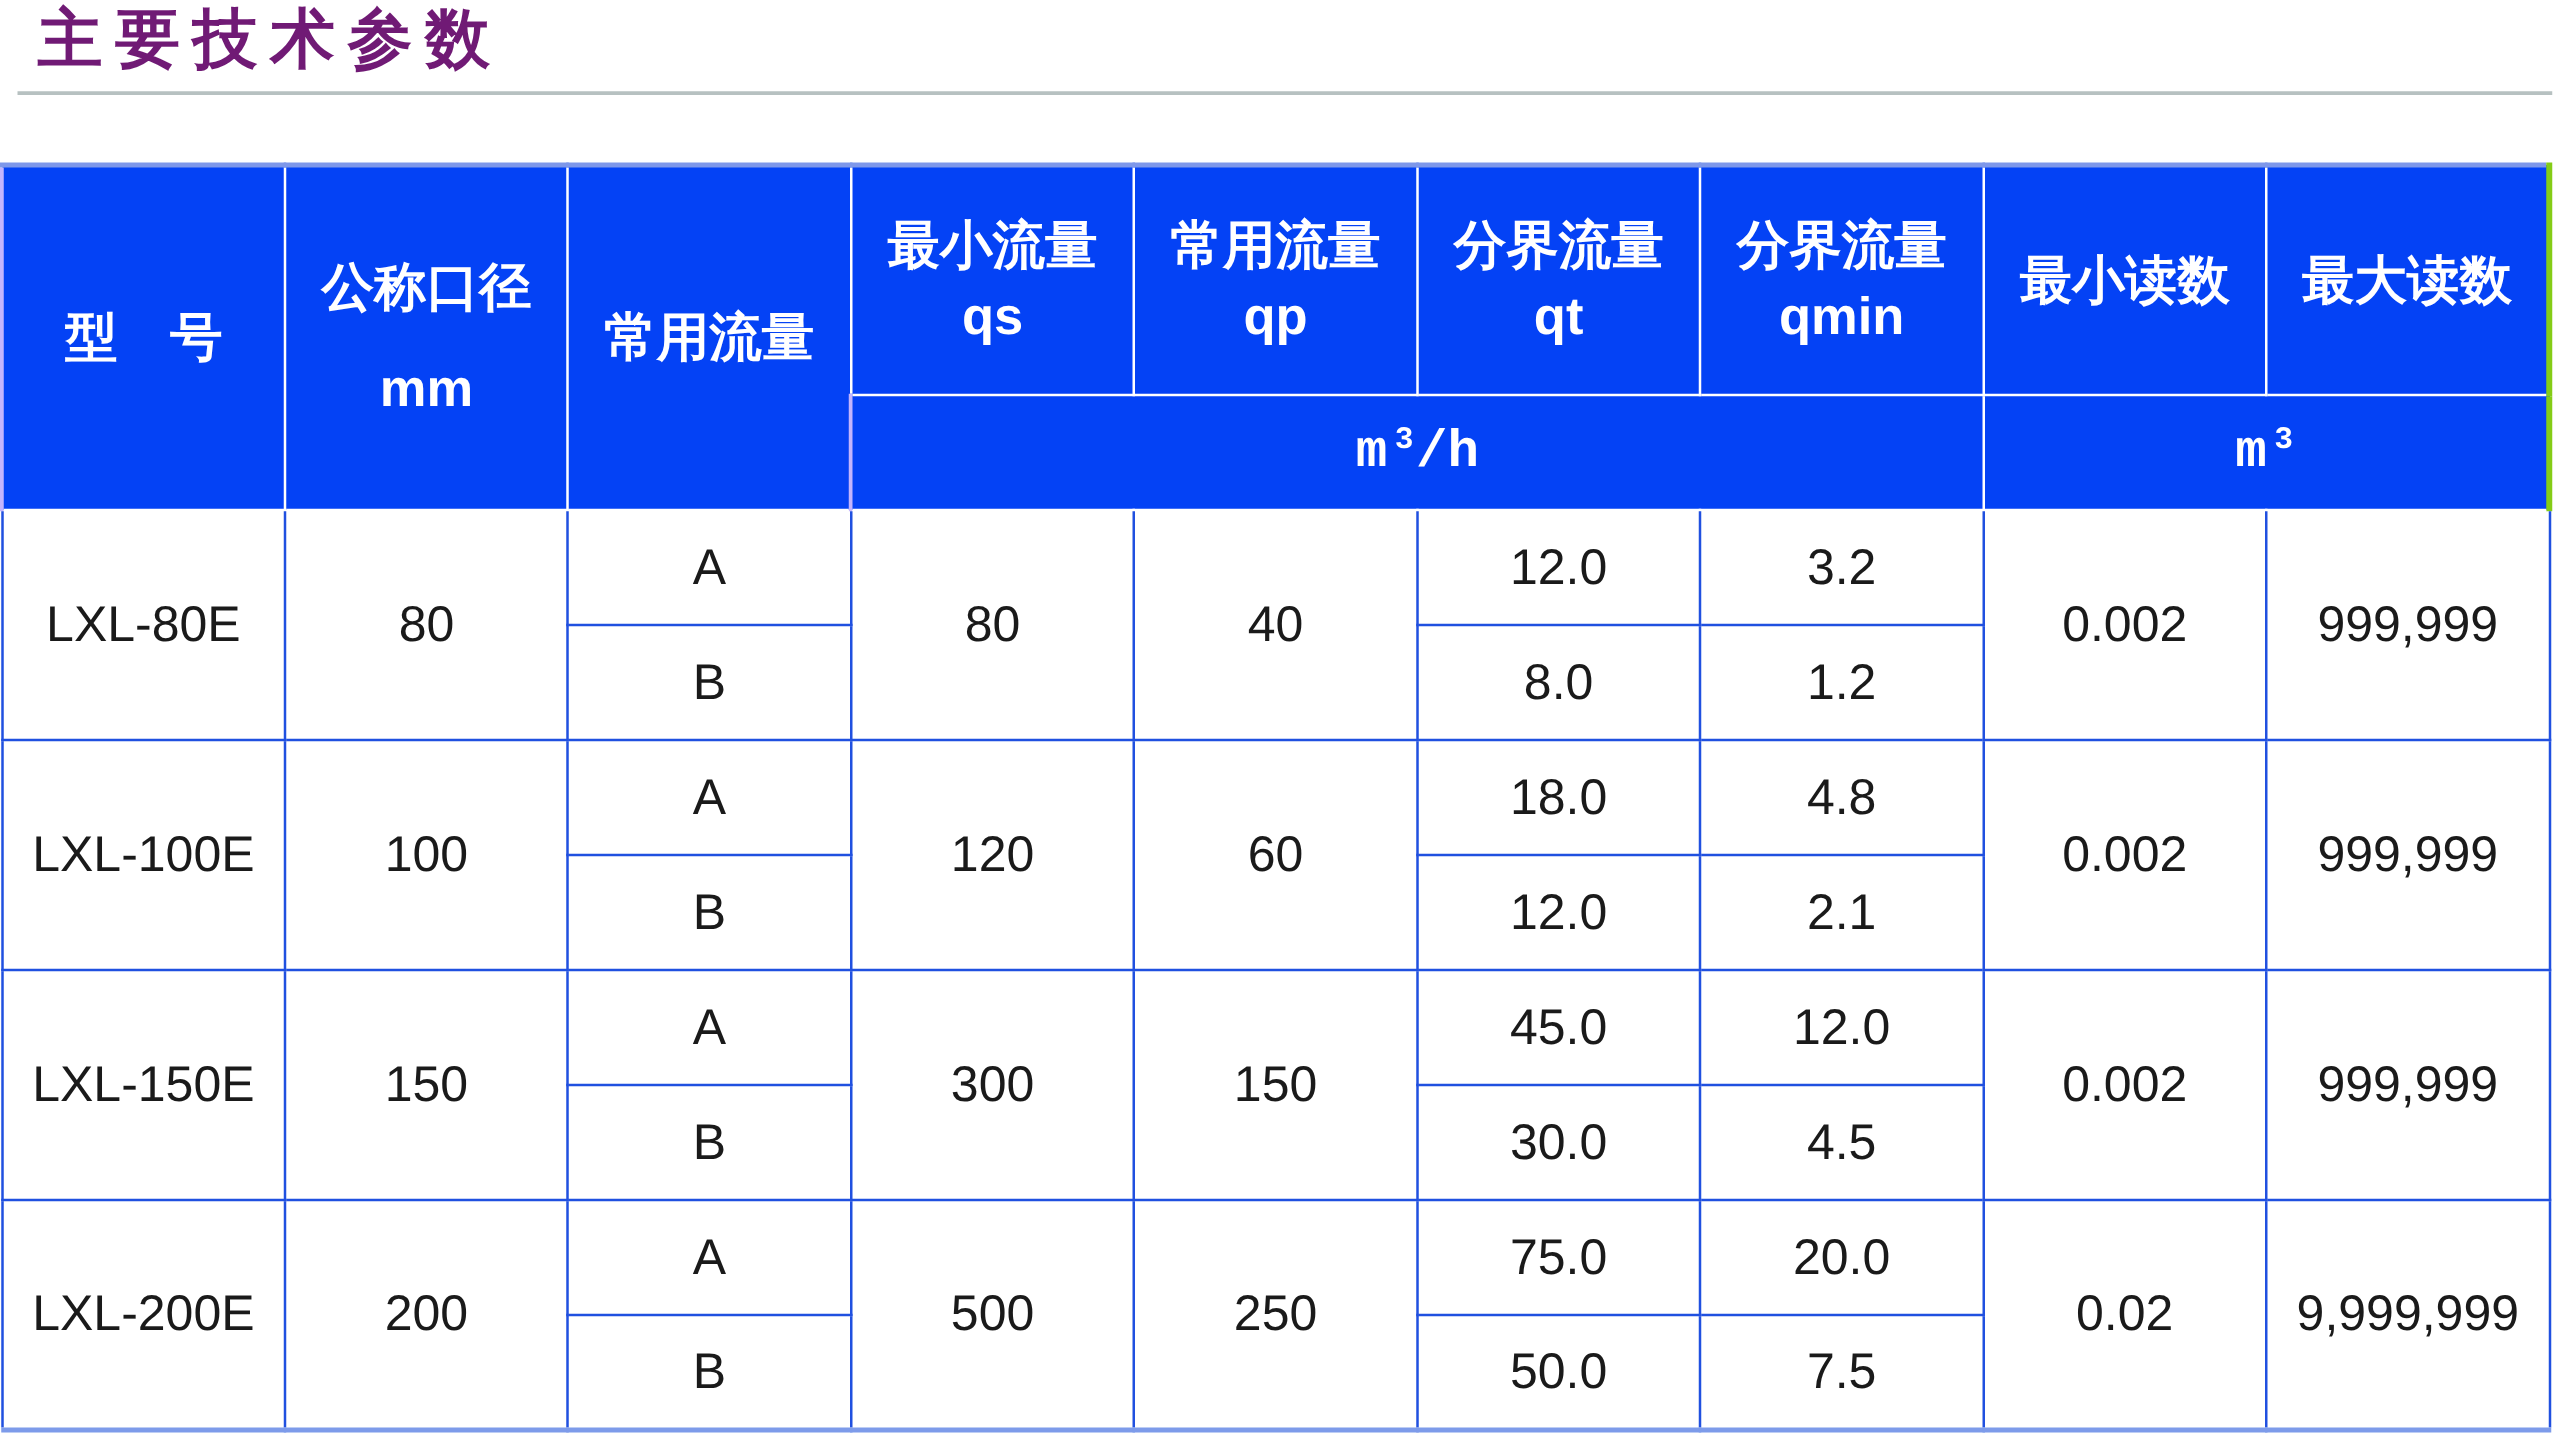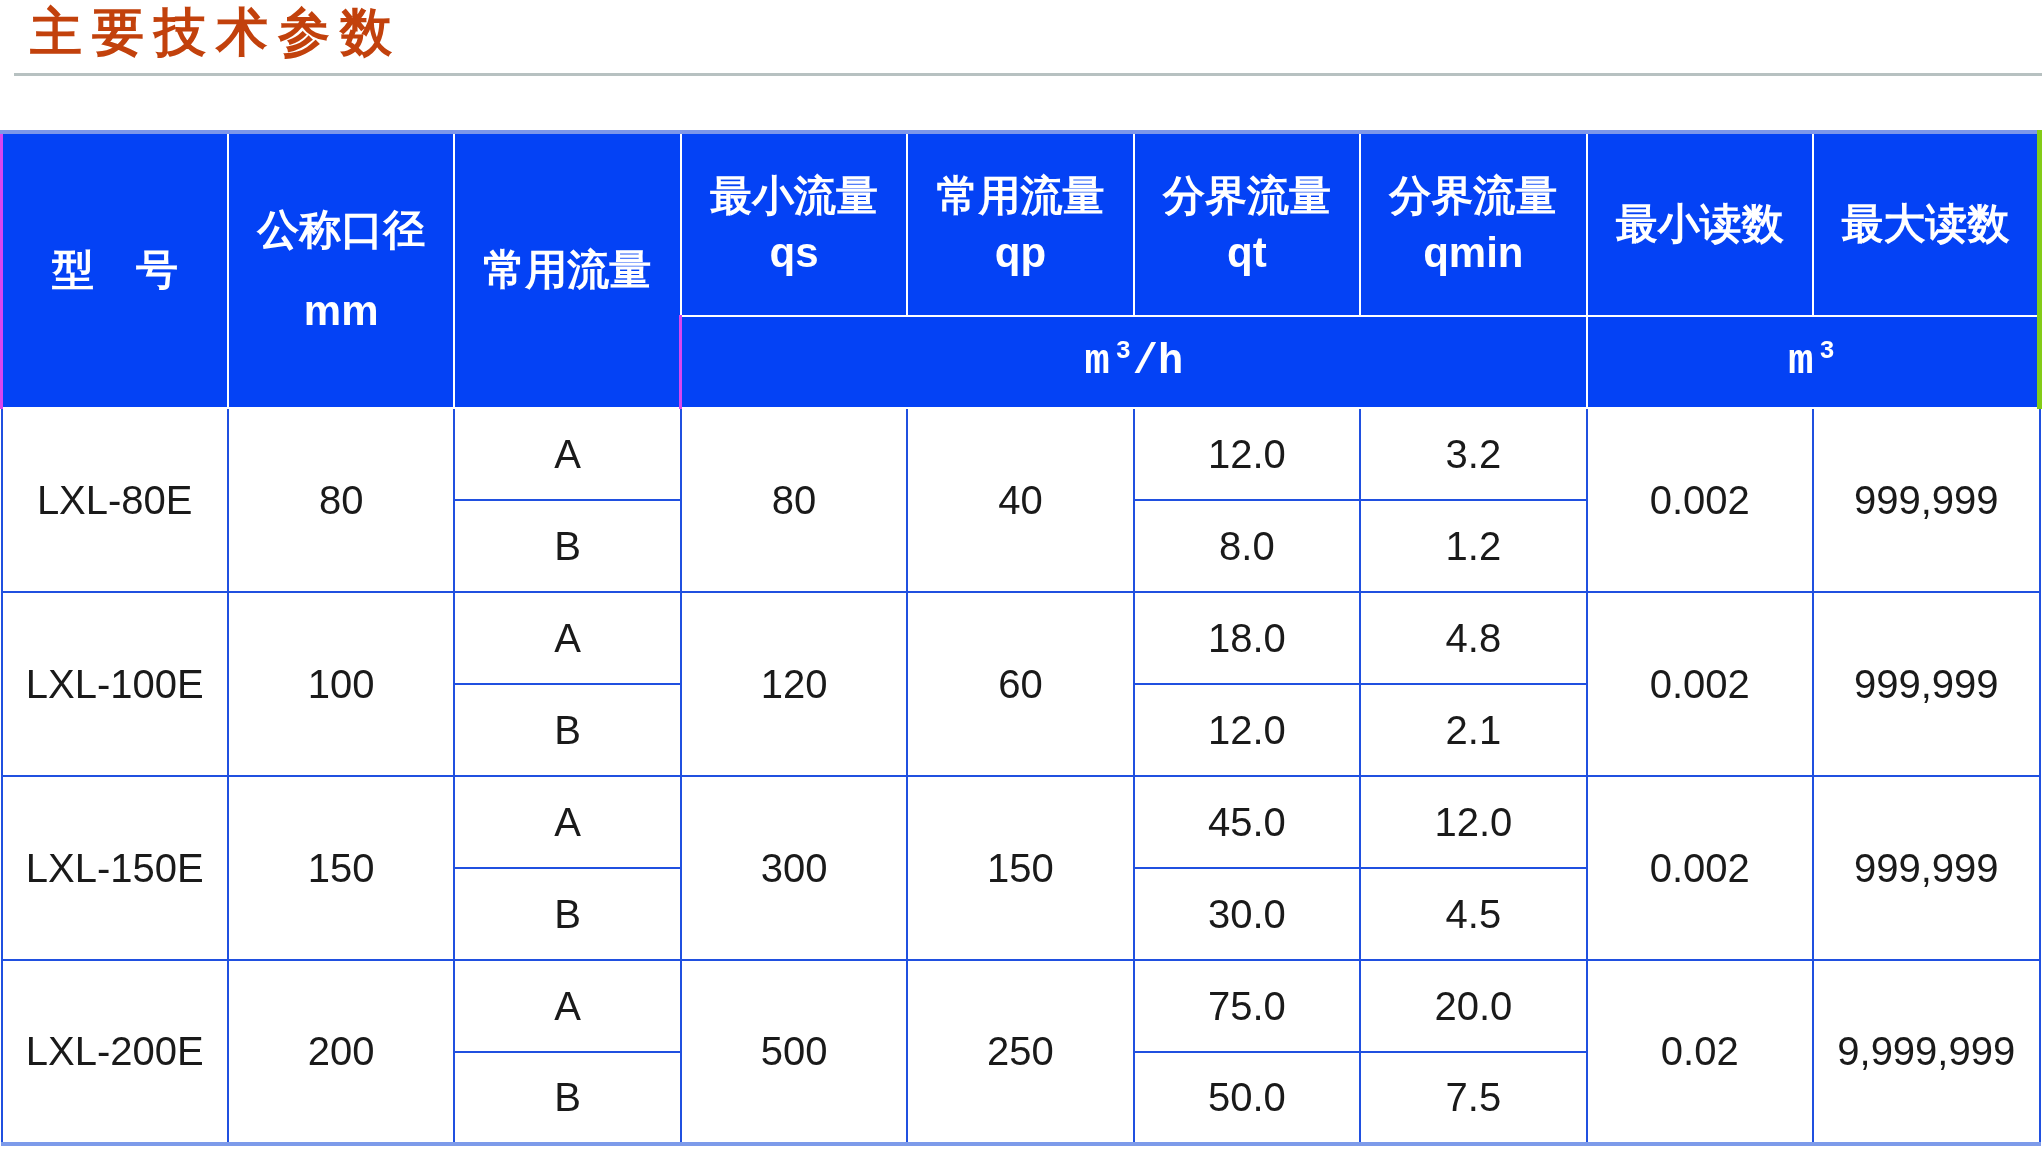--- a/index.html
+++ b/index.html
@@ -7,21 +7,21 @@
     margin: 0; padding: 0;
     width: 2042px; height: 1150px;
     background: #ffffff;
     font-family: "Liberation Sans", "DejaVu Sans", sans-serif;
     overflow: hidden;
   }
   .page-title {
     margin: 6px 0 0 30px;
     font-size: 52px;
     font-weight: bold;
-    color: #c2410c;
+    color: #701a75;
     letter-spacing: 10px;
     line-height: 1.0;
     white-space: nowrap;
   }
   .title-rule {
     height: 3px;
     background: #b7c1c1;
     margin: 15px 0 0 14px;
   }
   table.spec-table {
@@ -39,21 +39,21 @@
     border: 2px solid #ffffff;
     font-weight: bold;
     font-size: 42px;
     text-align: center;
     vertical-align: middle;
     padding: 0;
     line-height: 1.3;
   }
   thead tr.header-main { height: 184px; }
   thead tr.header-units { height: 92px; }
-  thead th:first-child { border-left: 3px solid #d946ef; }
+  thead th:first-child { border-left: 3px solid #c4b5fd; }
   thead th:last-child  { border-right: 5px solid #84cc16; }
   .spec-table td {
     border: 2px solid #2050e0;
     font-size: 40px;
     color: #1a1a1a;
     text-align: center;
     vertical-align: middle;
     padding: 0;
     background: #ffffff;
   }

